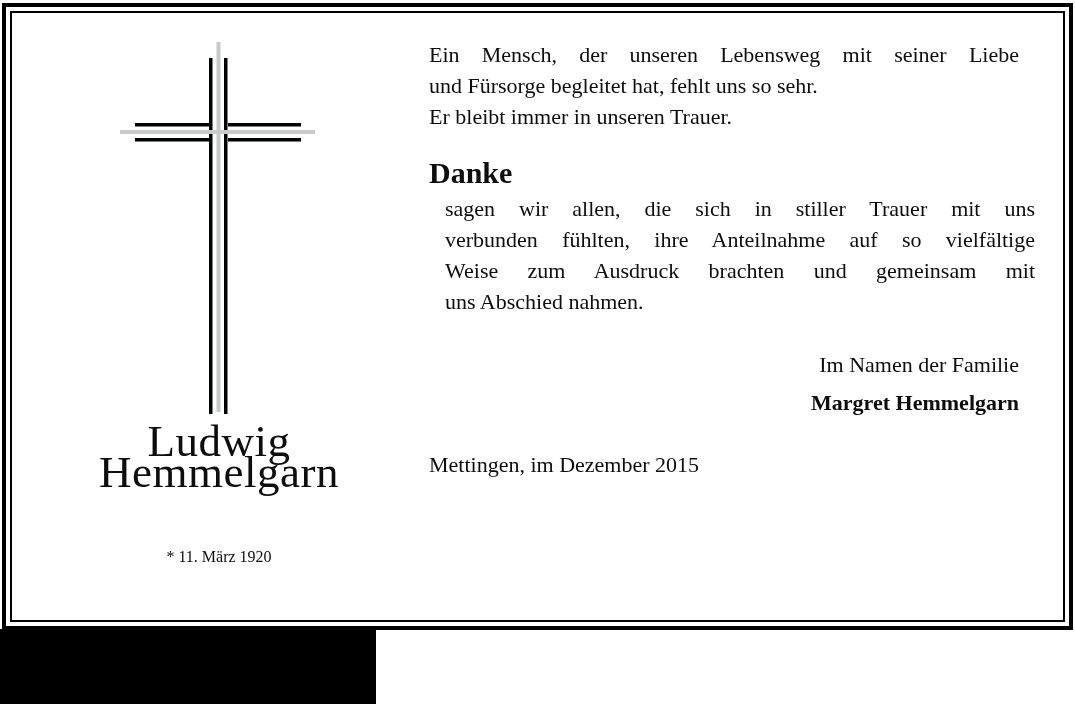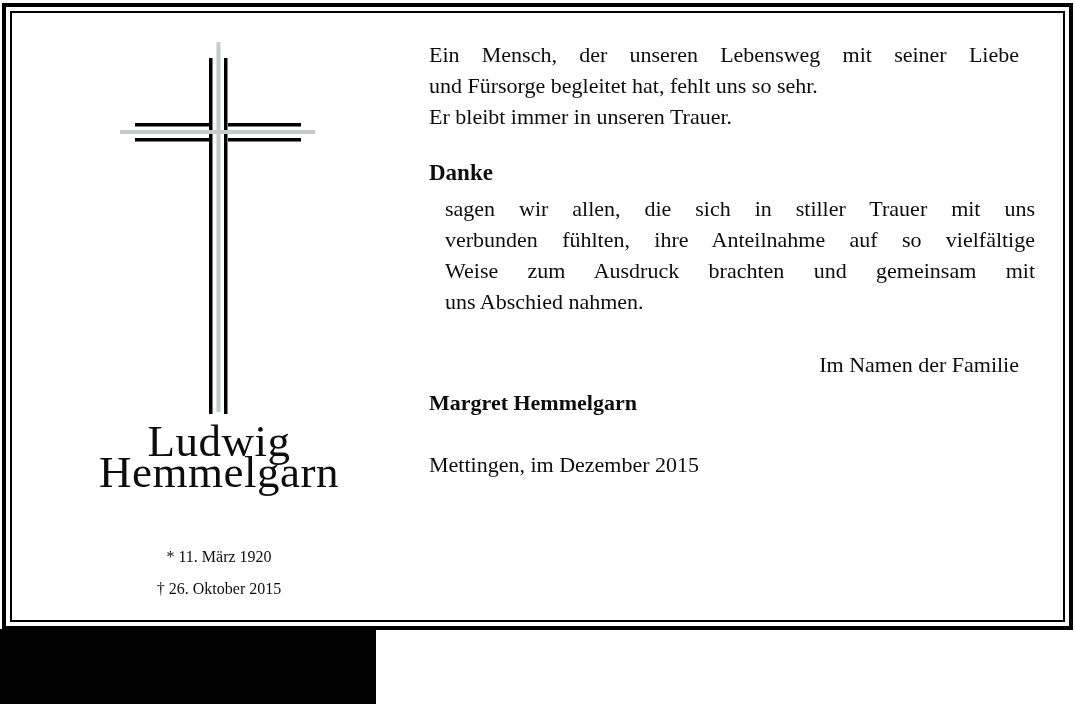--- a/index.html
+++ b/index.html
@@ -78,24 +78,24 @@
     line-height: 31px;
     white-space: nowrap;
   }
   .line.just {
     text-align: justify;
     text-align-last: justify;
     white-space: normal;
   }
   .block { position: absolute; left: 0; width: 100%; }
   .intro   { top: 32px;  }
-  .danke   { top: 148px; font-size: 23px; font-weight: bold; line-height: 36px; }
+  .danke   { top: 148px; font-size: 30px; font-weight: bold; line-height: 36px; }
   .thanks  { top: 186px; margin-left: 16px; }
   .sig-1   { top: 342px; text-align: right; }
-  .sig-2   { top: 380px; text-align: left; font-weight: bold; }
+  .sig-2   { top: 380px; text-align: right; font-weight: bold; }
   .placed  { top: 442px; }
   .service { top: 503px; }
   
   .bottom-block {
     position: absolute;
     left: 0;
     top: 629px;
     width: 376px;
     height: 75px;
     background: #000000;
@@ -124,21 +124,20 @@
         <rect x="0" y="88" width="195" height="4" fill="#c6cbca"></rect>
       </svg>
 
       <div class="name-block">
         <div class="line">Ludwig</div>
         <div class="line">Hemmelgarn</div>
       </div>
 
       <div class="dates-block">
         <div>* 11. März 1920</div>
-        <div>† 26. Oktober 2015</div>
       </div>
     </div>
 
     <div class="right-col">
 
       <div class="block intro">
         <div class="line just">Ein Mensch, der unseren Lebensweg mit seiner Liebe</div>
         <div class="line">und Fürsorge begleitet hat, fehlt uns so sehr.</div>
         <div class="line">Er bleibt immer in unseren Trauer.</div>
       </div>

